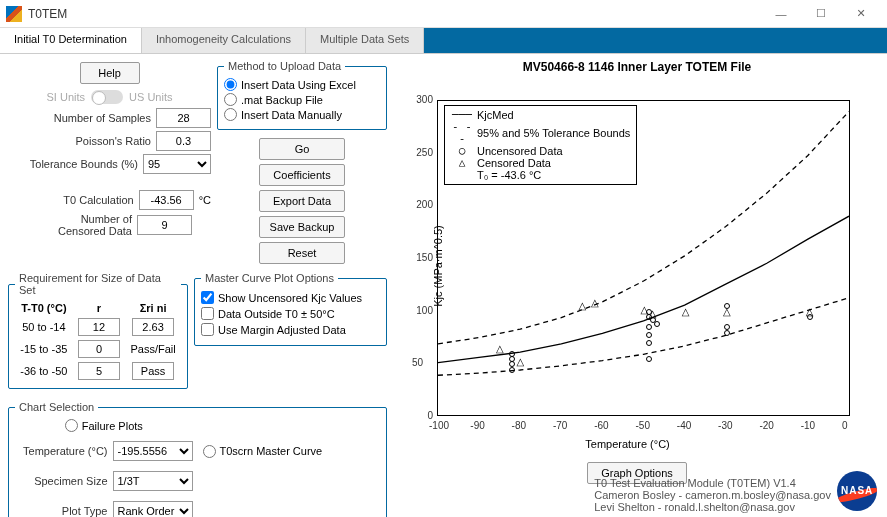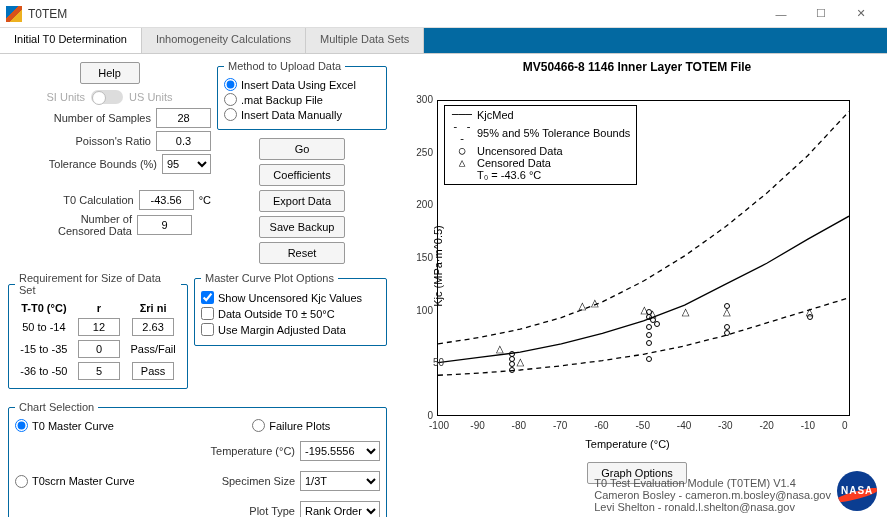--- a/index.html
+++ b/index.html
@@ -88,21 +88,21 @@
         <div class="row">
             <label>Number of Samples</label>
             <input type="text" value="28" style="">
           </div>
         <div class="row">
             <label>Poisson's Ratio</label>
             <input type="text" value="0.3" style="">
           </div>
         <div class="row">
             <label>Tolerance Bounds (%)</label>
-            <select style="width:49px;"><option>95</option></select>
+            <select style="width:68px;"><option>95</option></select>
           </div>
         <div style="height:10px;"></div>
         <div class="row">
             <label>T0 Calculation</label>
             <input type="text" value="-43.56" style="">
             <span>°C</span>
           </div>
         <div class="row">
             <label style="width:80px;">Number of Censored Data</label>
             <input type="text" value="9" style="">
@@ -180,24 +180,20 @@
               <input type="checkbox" style="">
               <span>Use Margin Adjusted Data</span>
             </div>
         </fieldset>
       </div>
     </div>
 
     <fieldset style="margin-top:6px;">
       <legend>Chart Selection</legend>
       <div class="chart-sel-grid">
-        <div class="radio-row">
-            <input type="radio" checked="" style="">
-            <span>T0 Master Curve</span>
-          </div>
         <div class="radio-row" style="justify-content:center;">
             <input type="radio" style="">
             <span>Failure Plots</span>
           </div>
         <div></div>
         <div class="row">
             <label>Temperature (°C)</label>
             <select style="width:80px;"><option>-195.5556</option></select>
           </div>
         <div class="radio-row">
@@ -281,21 +277,21 @@
         <div class="tick" style="left: 116.6px; top: 344px;">-80</div>
         <div class="tick" style="left: 157.9px; top: 344px;">-70</div>
         <div class="tick" style="left: 199.2px; top: 344px;">-60</div>
         <div class="tick" style="left: 240.5px; top: 344px;">-50</div>
         <div class="tick" style="left: 281.8px; top: 344px;">-40</div>
         <div class="tick" style="left: 323.1px; top: 344px;">-30</div>
         <div class="tick" style="left: 364.4px; top: 344px;">-20</div>
         <div class="tick" style="left: 405.7px; top: 344px;">-10</div>
         <div class="tick" style="left: 447px; top: 344px;">0</div>
         <div class="tick" style="right: 427px; top: 334px; text-align: right; width: 24px;">0</div>
-        <div class="tick" style="right: 416px; top: 281.333px; text-align: right; width: 24px;">50</div>
+        <div class="tick" style="right: 437px; top: 281.333px; text-align: right; width: 24px;">50</div>
         <div class="tick" style="right: 427px; top: 228.667px; text-align: right; width: 24px;">100</div>
         <div class="tick" style="right: 427px; top: 176px; text-align: right; width: 24px;">150</div>
         <div class="tick" style="right: 427px; top: 123.333px; text-align: right; width: 24px;">200</div>
         <div class="tick" style="right: 427px; top: 70.6667px; text-align: right; width: 24px;">250</div>
         <div class="tick" style="right: 427px; top: 18px; text-align: right; width: 24px;">300</div>
       </div>
     <div class="graph-opts"><span class="btn" style="min-width:100px;">Graph Options</span></div>
     <div class="footer" style="right:56px;">
       <div>T0 Test Evaluation Module (T0TEM) V1.4</div>
       <div>Cameron Bosley - cameron.m.bosley@nasa.gov</div>

